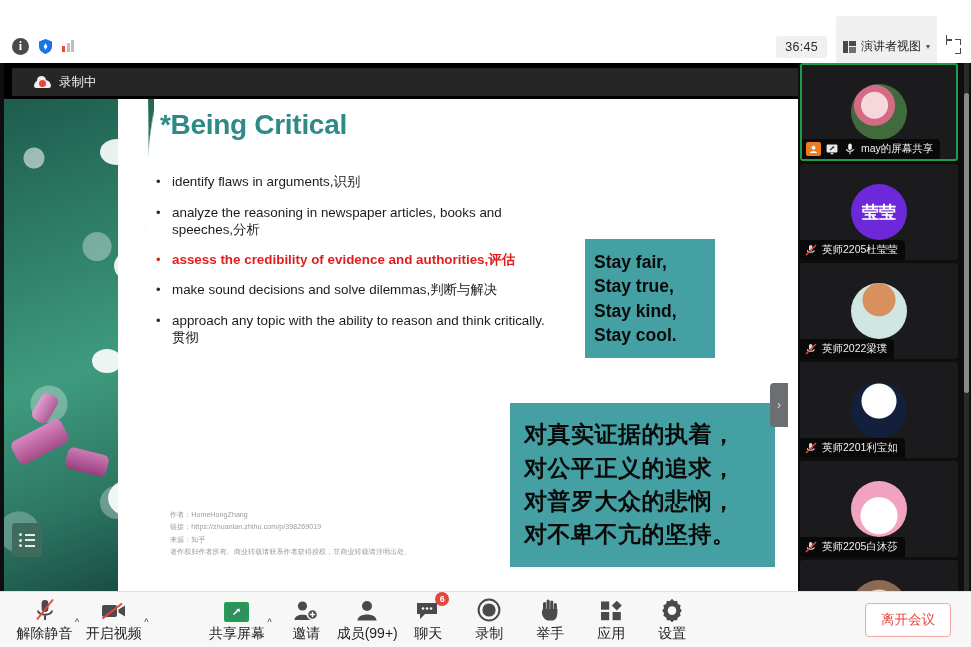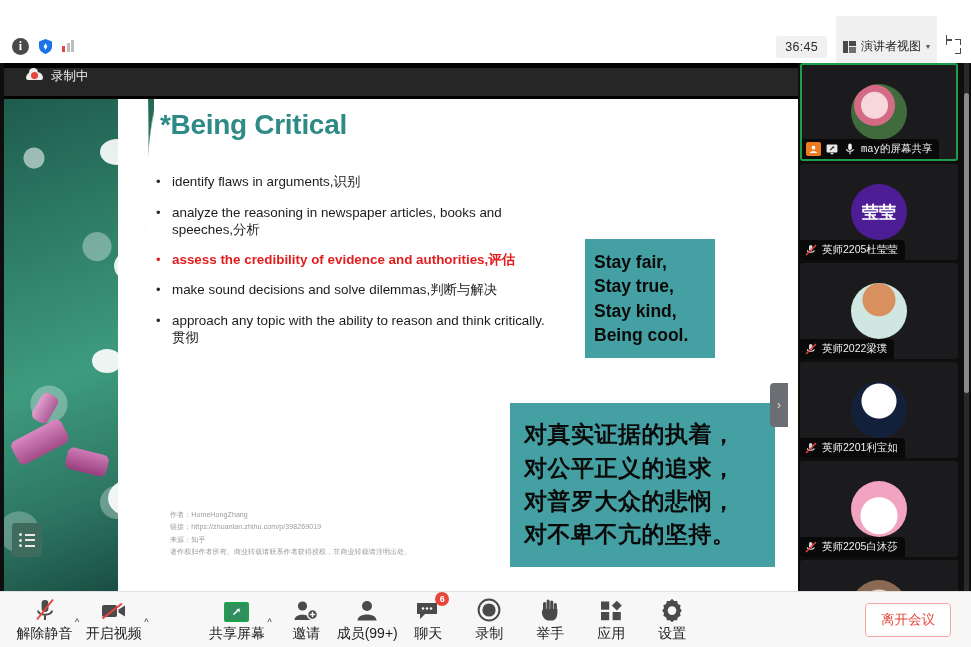--- a/index.html
+++ b/index.html
@@ -60,22 +60,22 @@
   .fs-ico .tl { left:0; top:0; border-right:0; border-bottom:0; }
   .fs-ico .tr { right:0; top:0; border-left:0; border-bottom:0; }
   .fs-ico .bl { left:0; bottom:0; border-right:0; border-top:0; }
   .fs-ico .br { right:0; bottom:0; border-left:0; border-top:0; }
 
   
   .stage { position:absolute; left:0; top:63px; width:971px; height:528px; background:#0e0e0e; }
 
   
   .shareview { position:absolute; left:4px; top:0px; width:794px; height:528px; background:#000; overflow:hidden; }
-  .recbar { position:absolute; left:0; top:5px; width:794px; height:28px;
-            background:#262626; display:flex; align-items:flex-start; gap:8px; padding-left:22px; }
+  .recbar { position:absolute; left:8px; top:5px; width:794px; height:28px;
+            background:#262626; display:flex; align-items:center; gap:8px; padding-left:22px; }
   .rec-cloud { position:relative; width:17px; height:12px; }
   .rec-cloud .cl { position:absolute; left:0; bottom:0; width:17px; height:8px;
                    background:#efefef; border-radius:8px 8px 3px 3px; }
   .rec-cloud .cl2 { position:absolute; left:3px; top:0; width:9px; height:9px;
                     background:#efefef; border-radius:50%; }
   .rec-cloud .dot { position:absolute; left:5px; top:4px; width:7px; height:7px;
                     background:#e8453c; border-radius:50%; }
   .rec-text { color:#f2f2f2; font-size:12.5px; }
 
   .slide { position:absolute; left:0; top:36px; width:794px; height:492px;
@@ -148,21 +148,21 @@
     position:absolute; left:770px; top:320px; width:18px; height:44px;
     background:#6b6e72; border-radius:4px 0 0 4px;
     display:flex; align-items:center; justify-content:center;
     color:#dcdcdc; font-size:12px;
   }
 
   
   .strip { position:absolute; left:800px; top:0px; width:164px; height:528px; overflow:hidden; }
   .tile { position:relative; width:158px; height:96px; background:#1b1b1d;
           border-radius:3px; margin-bottom:3px; overflow:hidden; }
-  .tile.active { border:2px solid #1f9d4e; height:98px;font-family:Liberation Mono, monospace; }
+  .tile.active { border:2px solid #1f9d4e; height:98px; }
   .avatar { position:absolute; left:50%; top:50%; transform:translate(-50%,-50%);
             width:56px; height:56px; border-radius:50%; overflow:hidden; }
   .av-initials { width:100%; height:100%; display:flex; align-items:center; justify-content:center;
                  color:#fff; font-size:17px; font-weight:bold; }
   .namebar { position:absolute; left:0; bottom:0; display:flex; align-items:center;
              gap:4px; background:rgba(0,0,0,.66); padding:3px 7px 3px 4px;
              border-radius:0 4px 0 0; }
   .namebar .nm { color:#f0f0f0; font-size:10.5px; white-space:nowrap; }
   .host-badge { width:15px; height:14px; background:#ef7b21; border-radius:2px;
                 display:flex; align-items:center; justify-content:center; }
@@ -302,21 +302,21 @@
           <div>作者：HomeHongZhang</div>
           <div>链接：https://zhuanlan.zhihu.com/p/398269019</div>
           <div>来源：知乎</div>
           <div>著作权归作者所有。商业转载请联系作者获得授权，非商业转载请注明出处。</div>
         </div>
 
         <div class="quote quote-en">
           <div>Stay fair,</div>
           <div>Stay true,</div>
           <div>Stay kind,</div>
-          <div>Being cool.</div>
+          <div>Stay cool.</div>
         </div>
 
         <div class="quote quote-cn">
           <div>对真实证据的执着，</div>
           <div>对公平正义的追求，</div>
           <div>对普罗大众的悲悯，</div>
           <div>对不卑不亢的坚持。</div>
         </div>
       </div>
     </div>
@@ -347,21 +347,21 @@
                 <rect x="3.2" y="0.6" width="3.6" height="6.4" rx="1.8" fill="#f0f0f0"></rect>
                 <path d="M1.6 6.2 C1.6 9 8.4 9 8.4 6.2" stroke="#f0f0f0" stroke-width="1.1" fill="none"></path>
                 <line x1="5" y1="8.8" x2="5" y2="11.3" stroke="#f0f0f0" stroke-width="1.1"></line>
               </svg>
           </span>
           <span class="nm">may的屏幕共享</span>
         </div>
       </div>
 
       <div class="tile">
-        <div class="avatar" style="background:#4c1d95">
+        <div class="avatar" style="background:#6d28d9">
           <div class="av-initials">莹莹</div>
         </div>
         <div class="namebar">
           <span class="mini">
             <svg width="12" height="12" viewBox="0 0 12 12">
                 <rect x="4" y="1" width="3.4" height="6" rx="1.7" fill="#d8d8d8"></rect>
                 <path d="M2.4 6.2 C2.4 9 9.2 9 9.2 6.2" stroke="#d8d8d8" stroke-width="1.1" fill="none"></path>
                 <line x1="1" y1="11" x2="11" y2="1" stroke="#e8453c" stroke-width="1.5"></line>
               </svg>
           </span>

